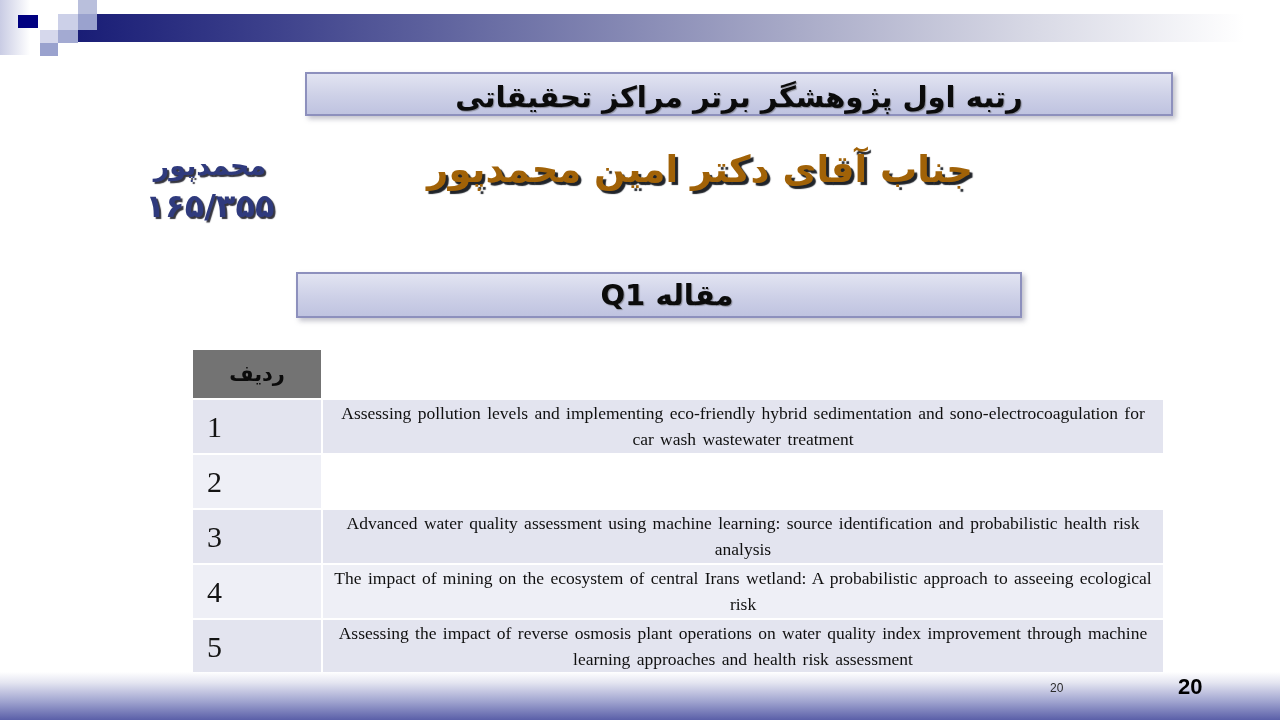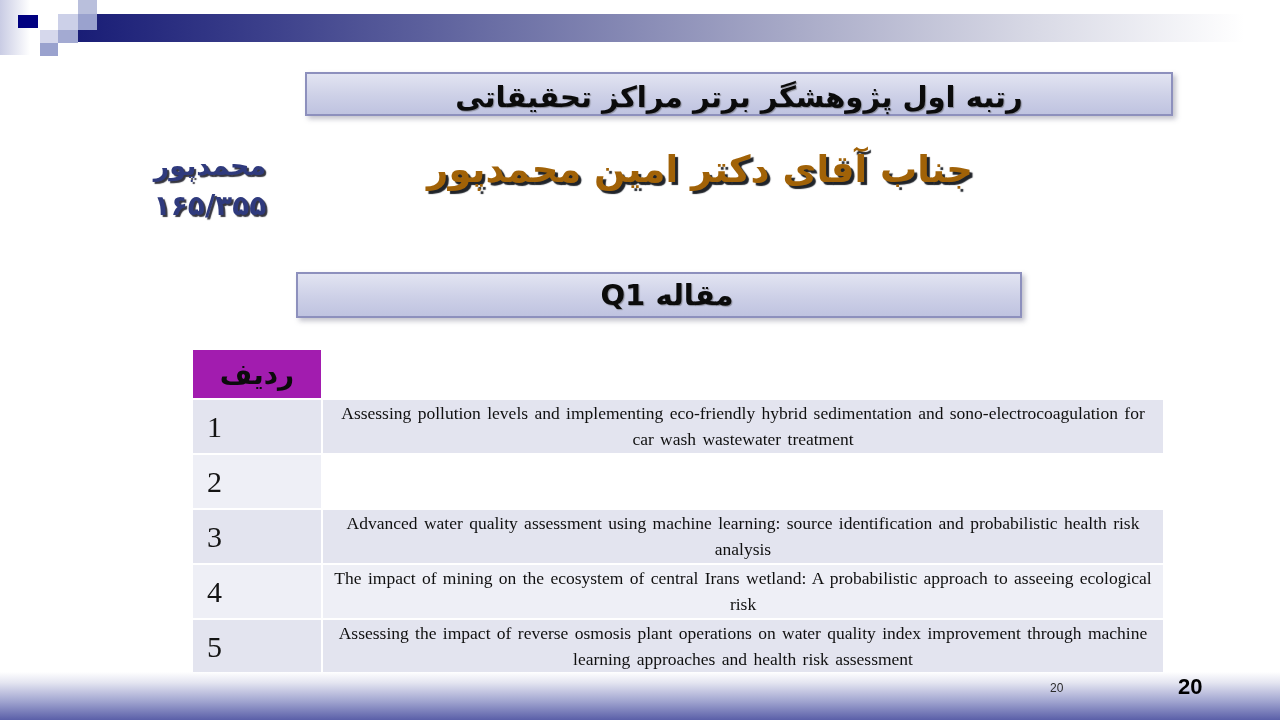--- a/index.html
+++ b/index.html
@@ -54,32 +54,32 @@
     color: #a16207;
     text-shadow: 3px 3px 1px #20242a;
   }
   .score {
     position: absolute; left: 120px; top: 146px; width: 180px;
     direction: rtl; text-align: center;
     font-weight: bold; color: #2f3a7d;
     text-shadow: 2px 2px 1px #35353f;
   }
   .score .score-label { font-size: 27px; line-height: 40px; }
-  .score .score-value { font-size: 28px; line-height: 40px; }
+  .score .score-value { font-size: 32px; line-height: 40px; }
 
   
   .paper-table { position: absolute; left: 193px; top: 350px; width: 970px; }
   .trow { display: flex; column-gap: 2px; margin-bottom: 2px; }
   .tcell { display: flex; align-items: center; }
   .tnum   { width: 128px; flex: 0 0 128px; }
   .ttitle { flex: 1; justify-content: center; text-align: center; }
   .thead-row .tcell {
-    background: #a21caf; height: 48px;
+    background: #737373; height: 48px;
     direction: rtl; justify-content: center;
-    font-weight: bold; font-size: 28px; color: #0b0b0b;
+    font-weight: bold; font-size: 21px; color: #0b0b0b;
   }
   .body-row .tcell { height: 53px; }
   .body-row.odd  .tcell { background: #e3e4ef; }
   .body-row.even .tcell { background: #eeeff6; }
   .body-row .tnum {
     font-family: "Liberation Serif", "DejaVu Serif", serif;
     font-size: 30px; color: #141414; padding-left: 14px;
   }
   .body-row .ttitle {
     font-family: "Liberation Serif", "DejaVu Serif", serif;

